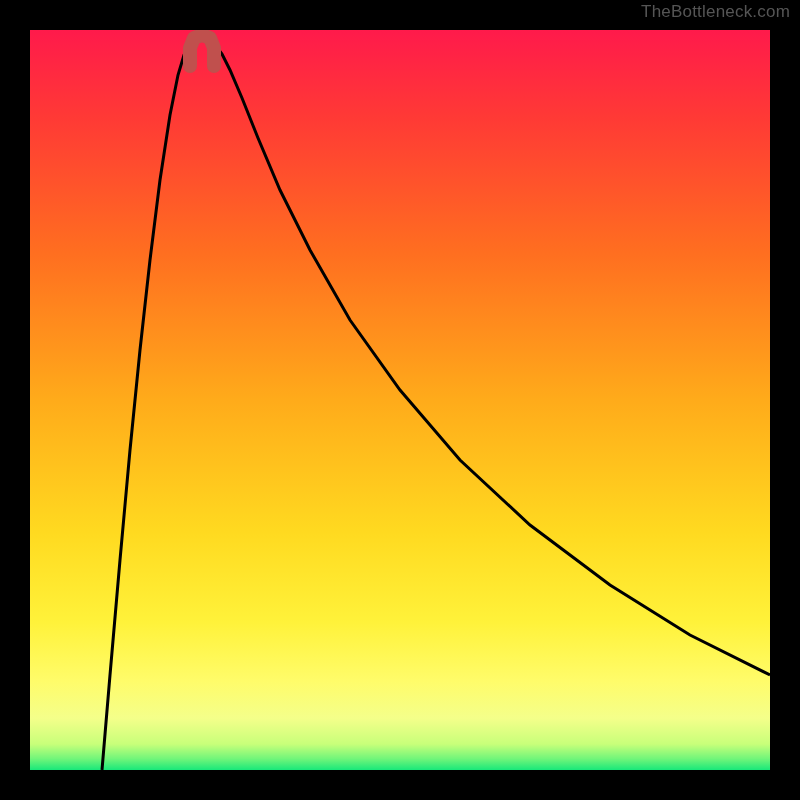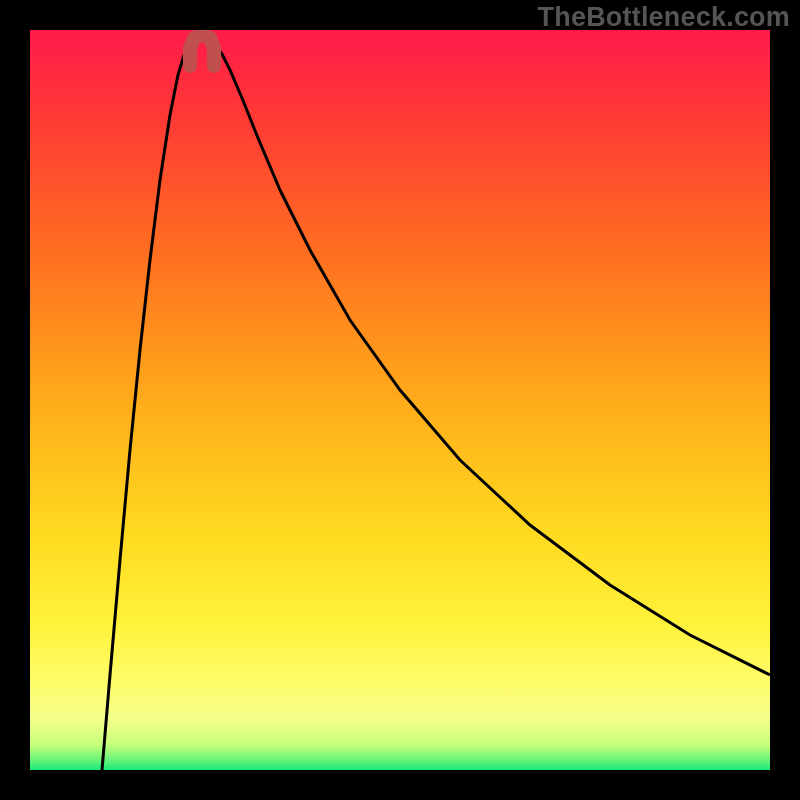--- a/index.html
+++ b/index.html
@@ -14,22 +14,22 @@
     width: 800px;
     height: 800px;
     background: #000;
     position: relative;
   }
   .watermark {
     position: absolute;
     top: 2px;
     right: 10px;
     color: #555;
-    font-size: 27px;
-    font-weight: 700;
+    font-size: 17px;
+    font-weight: 400;
     letter-spacing: 0.2px;
     z-index: 5;
   }
   .plot-frame {
     position: absolute;
     left: 30px;
     top: 30px;
     width: 740px;
     height: 740px;
     background: #000;

